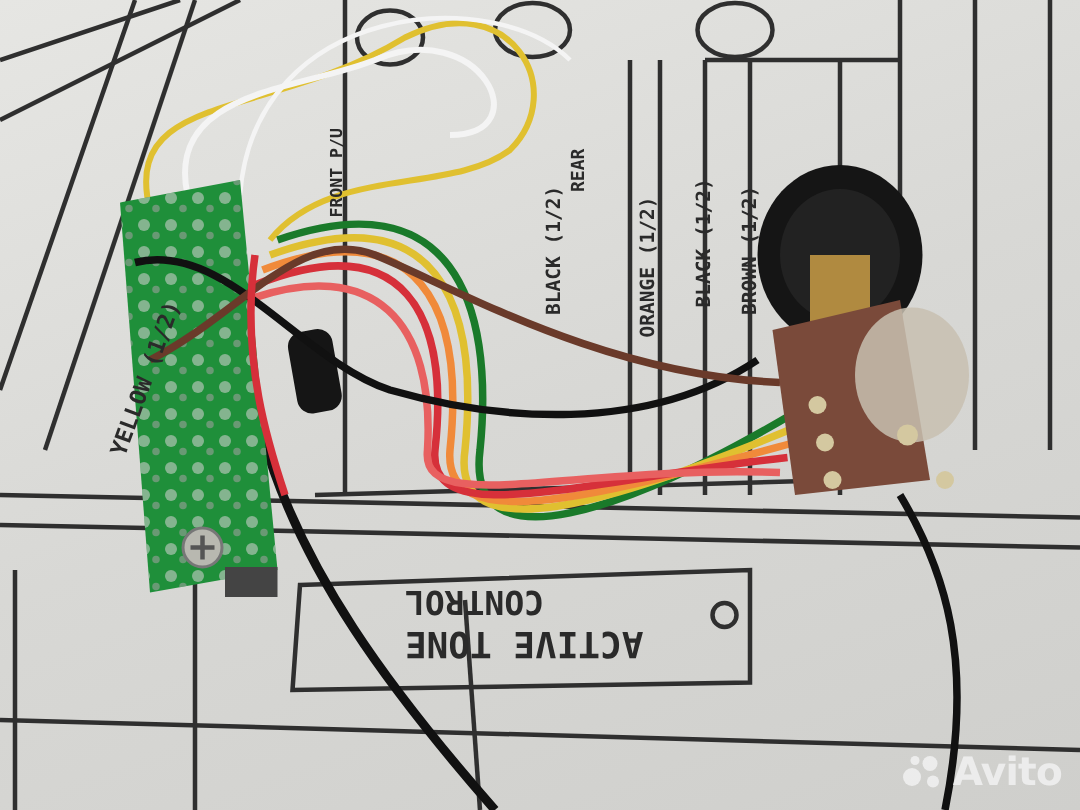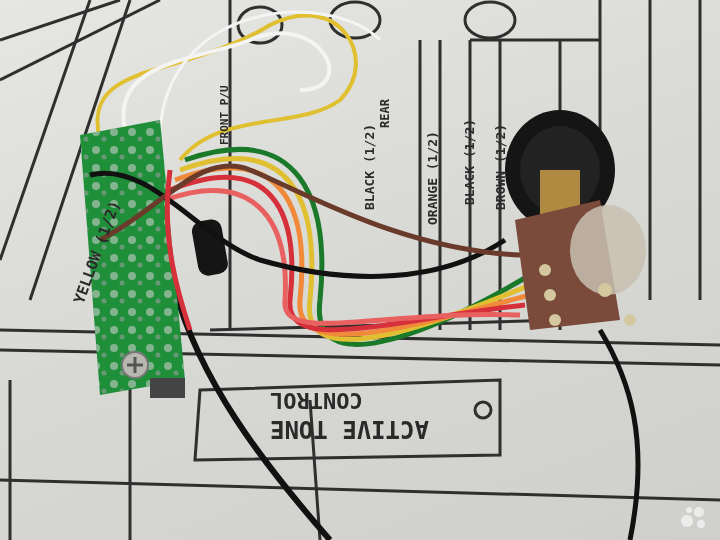--- a/index.html
+++ b/index.html
@@ -104,14 +104,15 @@
   <span class="label" style="left:270px;top:388px;font-size:22px;transform:rotate(180deg);">CONTROL</span>
   <span class="label" style="left:270px;top:415px;font-size:24px;transform:rotate(180deg);">ACTIVE TONE</span>
 
   <div class="watermark">
     <svg width="28" height="24" viewBox="0 0 28 24">
       <circle cx="7" cy="15" r="6" fill="#f2f2f2"></circle>
       <circle cx="19" cy="6" r="5" fill="#f2f2f2"></circle>
       <circle cx="21" cy="18" r="4" fill="#f2f2f2"></circle>
       <circle cx="9" cy="4" r="3" fill="#f2f2f2"></circle>
     </svg>
+    <span class="text">Avito</span>
   </div>
 </div>
 
 </body></html>

